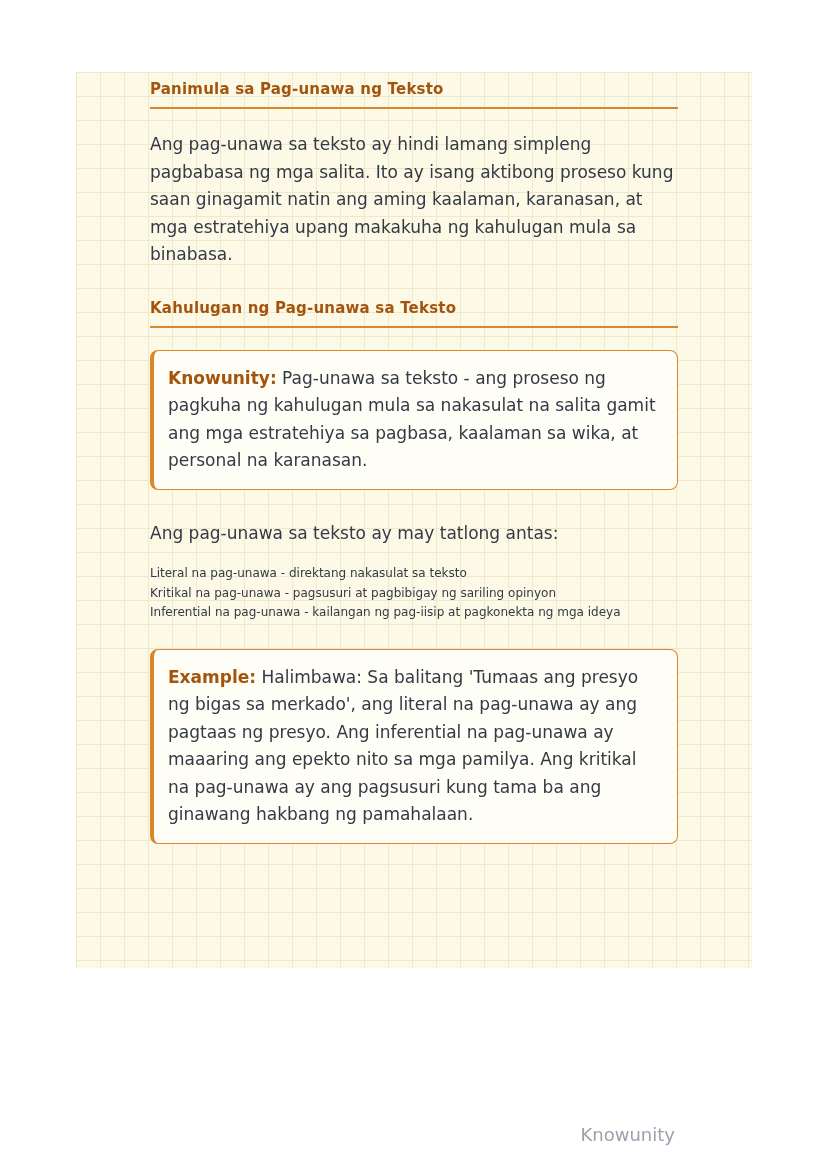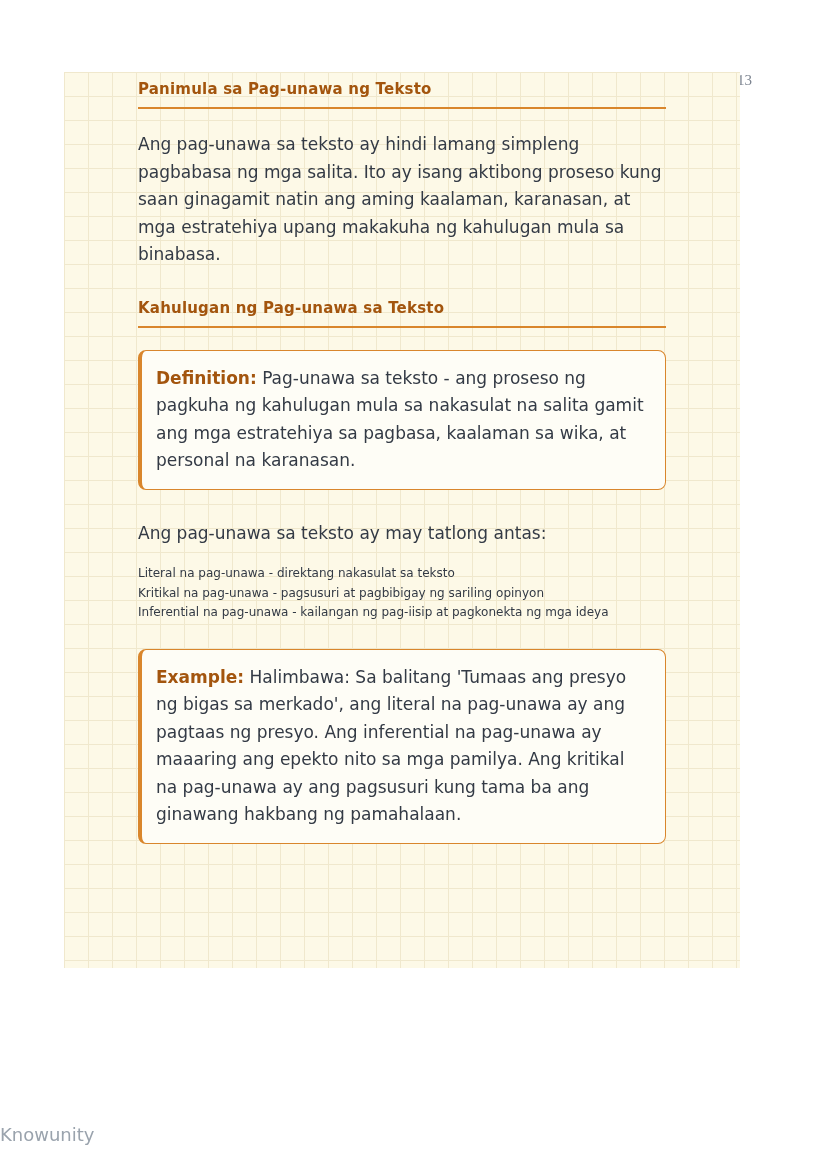--- a/index.html
+++ b/index.html
@@ -19,21 +19,21 @@
     font-family:"DejaVu Sans","Liberation Sans",sans-serif;
     position:relative;
     overflow:hidden;
   }
   .page-indicator{
     position:absolute;top:28px;right:76px;
     font-family:"Liberation Serif","DejaVu Serif",serif;
     font-size:15px;color:var(--muted);margin-top:44px;
   }
   .paper{
-    position:absolute;left:64px;top:72px;
+    position:absolute;left:76px;top:72px;
     width:676px;height:896px;
     background-color:var(--paper-bg);
     background-image:
       linear-gradient(var(--grid-line) 1px, transparent 1px),
       linear-gradient(90deg, var(--grid-line) 1px, transparent 1px);
     background-size:24px 24px;
     box-sizing:border-box;
     padding:8px 74px 0 74px;
   }
   .section-heading{
@@ -60,39 +60,39 @@
     border-radius:8px;
     padding:14px 18px 14px 14px;
     margin:0 0 30px 0;
   }
   .callout .para{margin:0;}
   .callout-label{
     font-weight:bold;color:var(--heading);
   }
   .footer-brand{
     position:absolute;left:0;bottom:26px;width:675px;
-    text-align:left;font-size:18px;color:var(--footer);
+    text-align:right;font-size:18px;color:var(--footer);
   }
 </style>
 </head>
 <body>
 
 <div class="page-indicator">Page 2 of 13</div>
 
 <div class="paper">
 
   <h2 class="section-heading">Panimula sa Pag-unawa ng Teksto</h2>
 
   <p class="para">Ang pag-unawa sa teksto ay hindi lamang simpleng pagbabasa ng mga salita. Ito ay isang aktibong proseso kung saan ginagamit natin ang aming kaalaman, karanasan, at mga estratehiya upang makakuha ng kahulugan mula sa binabasa.</p>
 
 
   <h2 class="section-heading second">Kahulugan ng Pag-unawa sa Teksto</h2>
 
   <div class="callout">
-    <p class="para"><span class="callout-label">Definition:</span> <span>Pag-unawa sa teksto - ang proseso ng pagkuha ng kahulugan mula sa nakasulat na salita gamit ang mga estratehiya sa pagbasa, kaalaman sa wika, at personal na karanasan.</span></p>
+    <p class="para"><span class="callout-label">Knowunity:</span> <span>Pag-unawa sa teksto - ang proseso ng pagkuha ng kahulugan mula sa nakasulat na salita gamit ang mga estratehiya sa pagbasa, kaalaman sa wika, at personal na karanasan.</span></p>
   </div>
 
   <p class="para intro">Ang pag-unawa sa teksto ay may tatlong antas:</p>
 
   <div class="list-block">
     <div class="list-item">Literal na pag-unawa - direktang nakasulat sa teksto</div>
     <div class="list-item">Kritikal na pag-unawa - pagsusuri at pagbibigay ng sariling opinyon</div>
     <div class="list-item">Inferential na pag-unawa - kailangan ng pag-iisip at pagkonekta ng mga ideya</div>
   </div>
 

